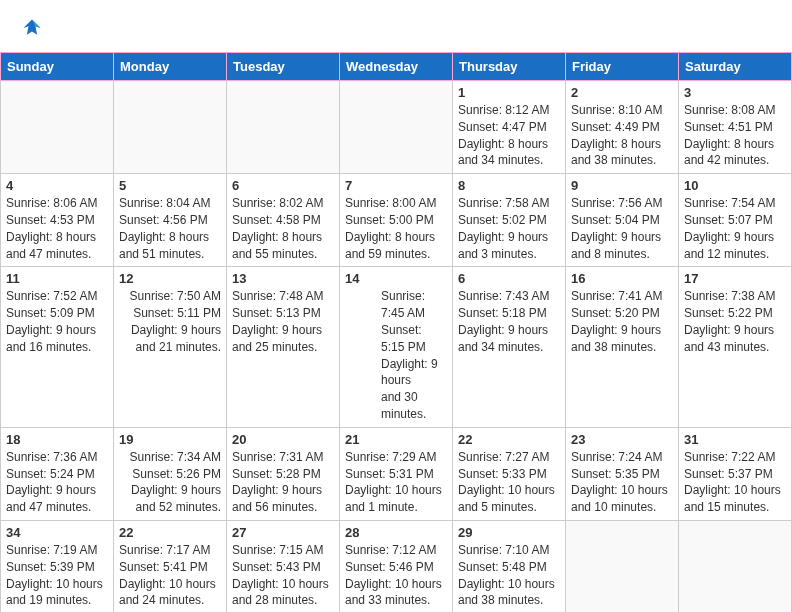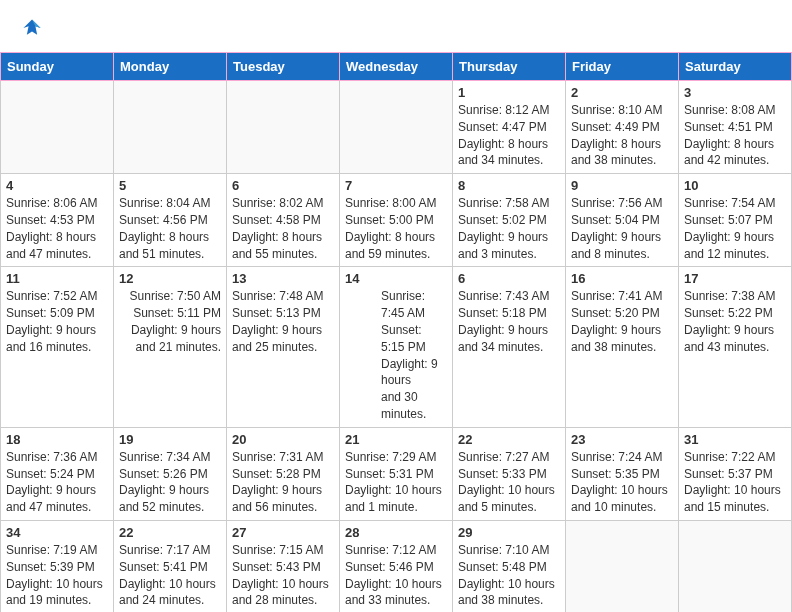--- a/index.html
+++ b/index.html
@@ -186,21 +186,21 @@
       <tr>
         <td>
           <span class="day-num">18</span>
           <div class="day-info" style="white-space: pre-line;">Sunrise: 7:36 AM
 Sunset: 5:24 PM
 Daylight: 9 hours
 and 47 minutes.</div>
         </td>
         <td>
           <span class="day-num">19</span>
-          <div class="day-info" style="white-space: pre-line;">Sunrise: 7:34 AM
+          <div class="day-info" style="white-space: pre-line; text-align: right;">Sunrise: 7:34 AM
 Sunset: 5:26 PM
 Daylight: 9 hours
 and 52 minutes.</div>
         </td>
         <td>
           <span class="day-num">20</span>
           <div class="day-info" style="white-space: pre-line;">Sunrise: 7:31 AM
 Sunset: 5:28 PM
 Daylight: 9 hours
 and 56 minutes.</div>

